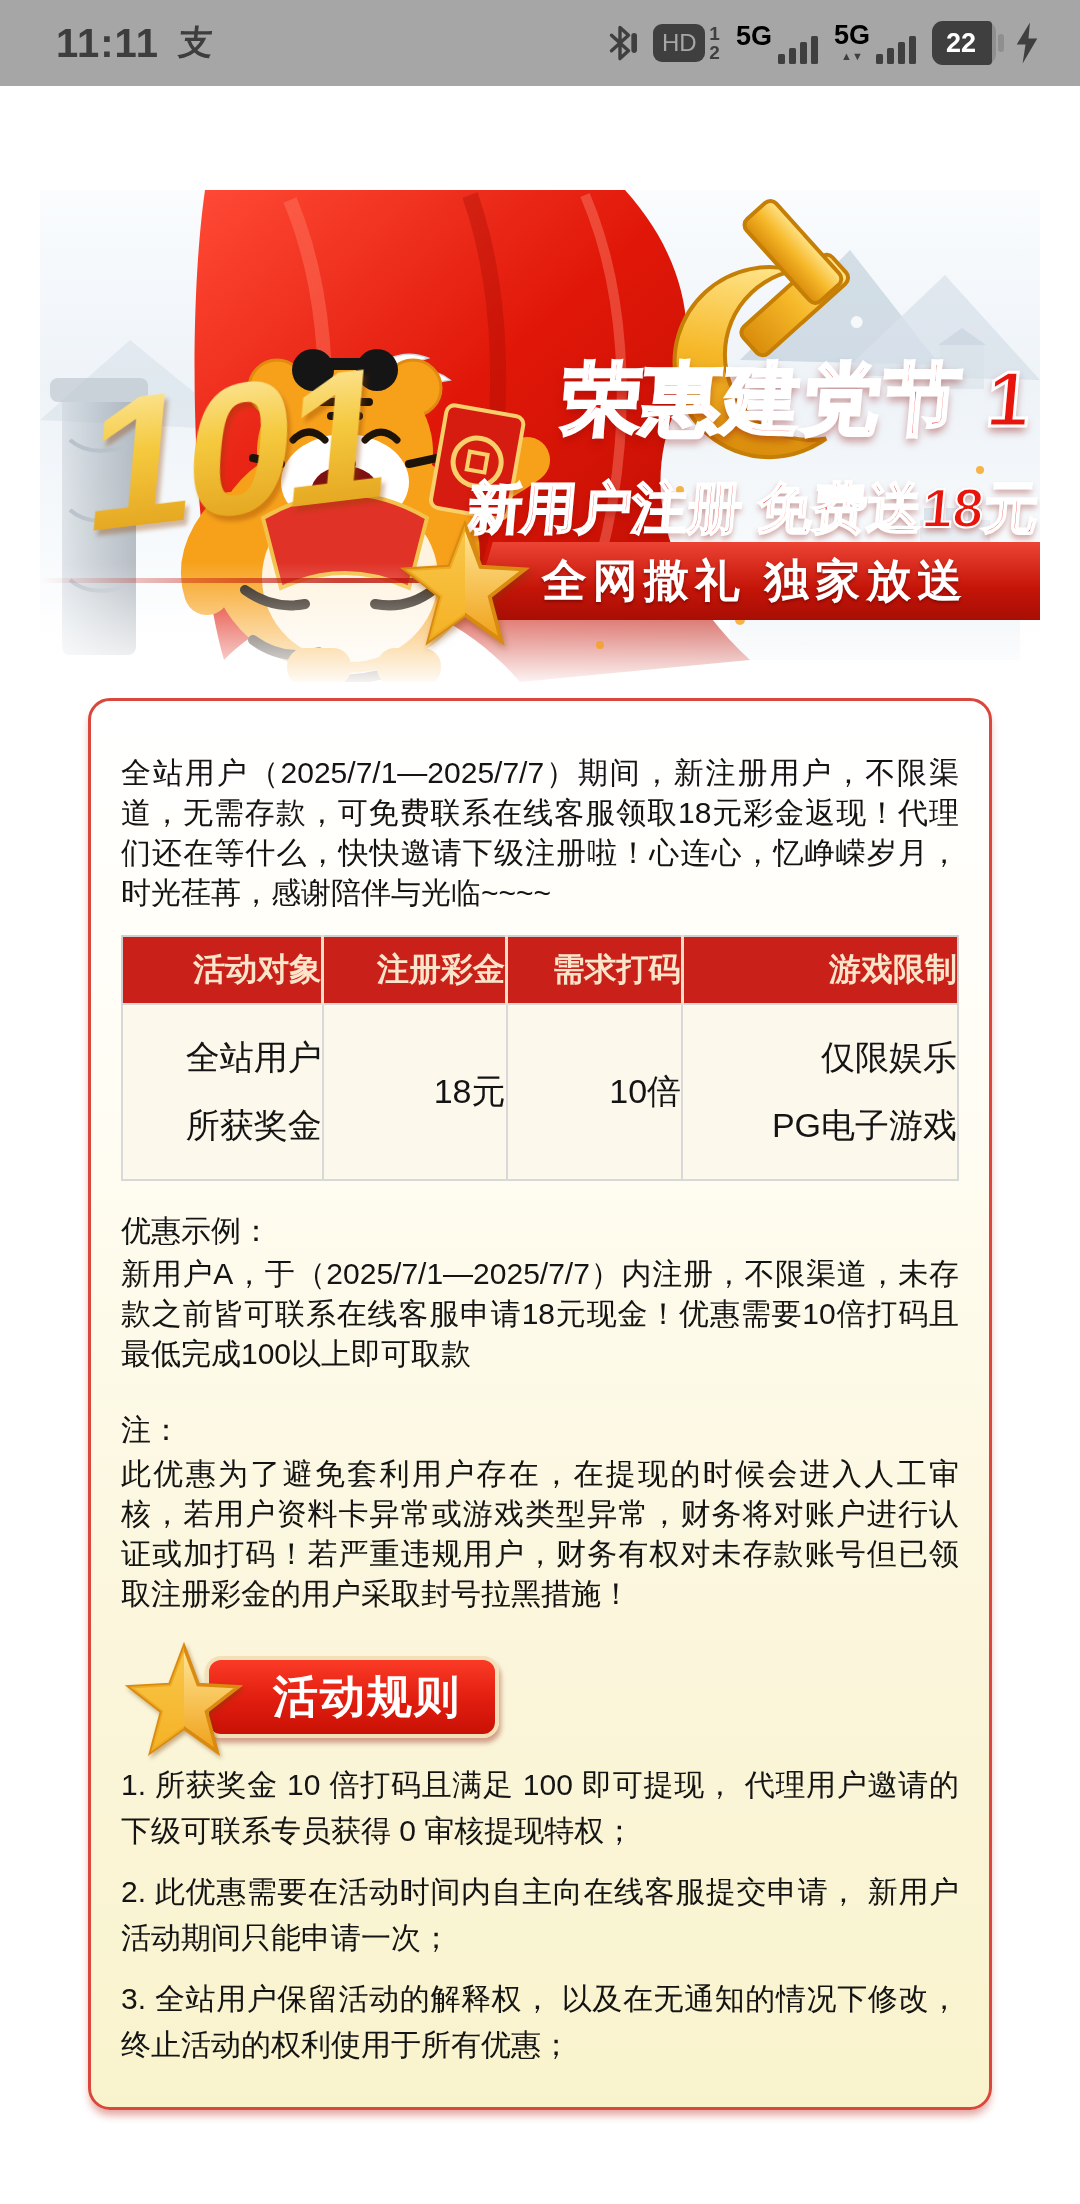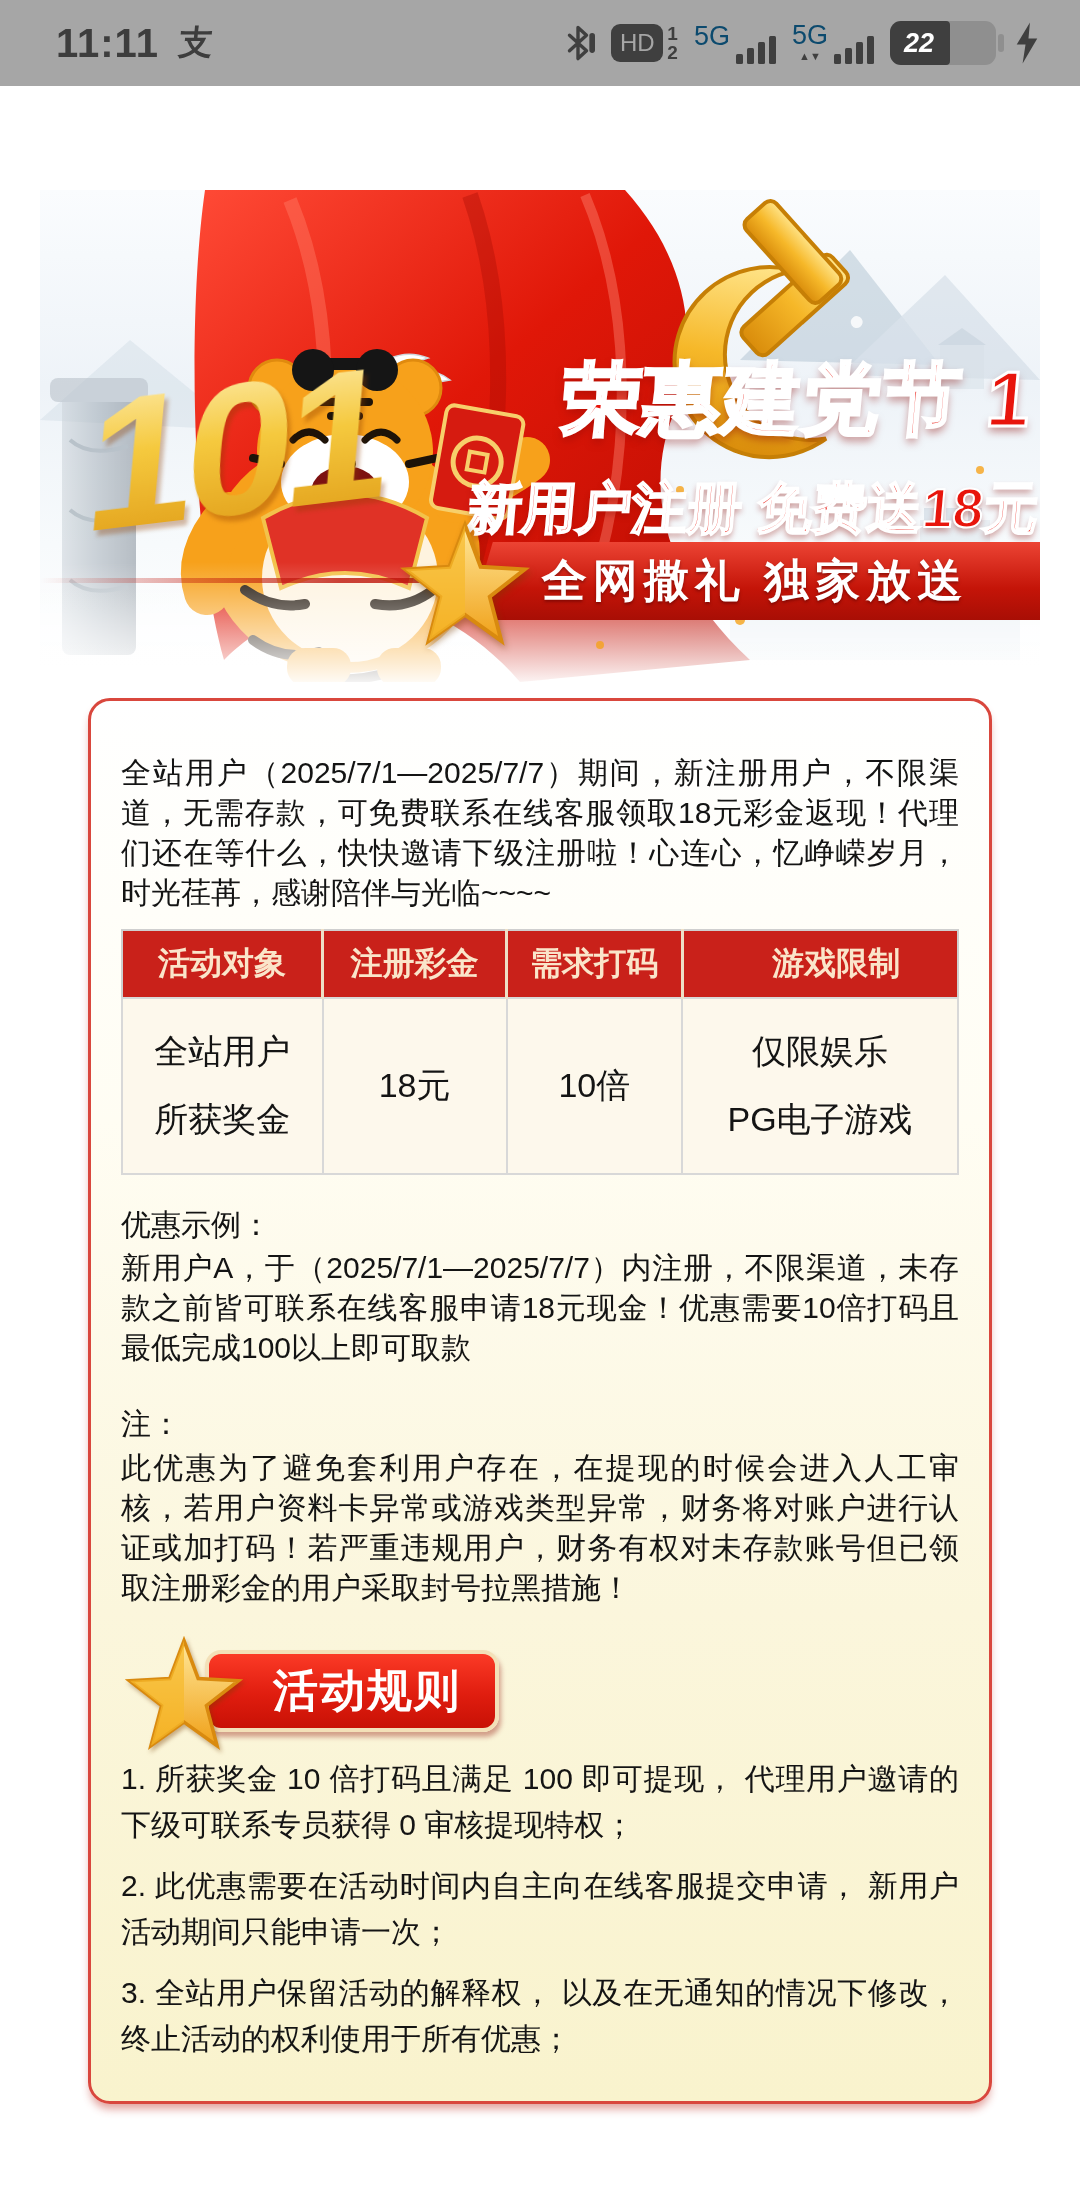--- a/index.html
+++ b/index.html
@@ -11,27 +11,27 @@
   .status-bar { height:86px; background:#a6a6a6; display:flex; align-items:center; justify-content:space-between; padding:0 38px 0 56px; color:#3d3d3d; flex:0 0 auto; }
   .sb-left { display:flex; align-items:center; gap:20px; }
   .sb-time { font-size:40px; font-weight:700; letter-spacing:1px; }
   .sb-alipay { font-size:34px; font-weight:600; transform:skewX(-6deg); }
   .sb-right { display:flex; align-items:center; gap:16px; }
   .sb-icon { display:flex; align-items:flex-end; }
   .hd-badge { display:flex; align-items:center; gap:4px; }
   .hd-box { width:52px; height:38px; background:#3f3f3f; border-radius:9px; color:#a6a6a6; font-size:24px; font-weight:400; display:flex; align-items:center; justify-content:center; }
   .hd-frac { display:flex; flex-direction:column; line-height:1; font-size:19px; font-weight:700; color:#3f3f3f; }
   .sig-group { display:flex; align-items:flex-end; gap:6px; }
-  .sig-label { font-size:27px; font-weight:400; color:#0c4a6e; line-height:1; margin-bottom:14px;text-align:right; }
+  .sig-label { font-size:27px; font-weight:700; color:#000000; line-height:1; margin-bottom:14px;text-align:right; }
   .sig-label-col { display:flex; flex-direction:column; align-items:center; line-height:1; margin-bottom:2px; }
   .sig-arrows { font-size:11px; color:#3f3f3f; line-height:1; letter-spacing:0; }
   .bars { display:flex; align-items:flex-end; gap:4px; }
   .bars span { width:7px; background:#3f3f3f; border-radius:1.5px; display:block; }
   .b1{height:10px;} .b2{height:16px;} .b3{height:22px;} .b4{height:28px;}
-  .battery { position:relative; width:106px; height:44px; border-radius:11px; background:#8f8f8f; overflow:visible;font-style:italic; }
+  .battery { position:relative; width:64px; height:44px; border-radius:11px; background:#8f8f8f; overflow:visible; }
   .battery-fill { position:absolute; left:0; top:0; bottom:0; width:60px; background:#3f3f3f; border-radius:11px 4px 4px 11px; }
   .battery-num { position:absolute; inset:0; display:flex; align-items:center; justify-content:flex-start; padding-left:14px; color:#fff; font-size:27px; font-weight:800; z-index:2; }
   .battery::after { content:""; position:absolute; right:-8px; top:13px; width:6px; height:18px; background:#8f8f8f; border-radius:3px; }
 
   
   .navbar { height:66px; position:relative; display:flex; align-items:center; justify-content:center; background:#fff; flex:0 0 auto; }
   .nav-title { font-size:42px; font-weight:700; color:#000; }
   .nav-back { position:absolute; left:42px; top:50%; transform:translateY(-50%); width:44px; height:44px; cursor:pointer; }
   .nav-headset { position:absolute; right:40px; top:50%; transform:translateY(-50%); width:52px; height:52px; cursor:pointer; }
 
@@ -60,21 +60,21 @@
           background:linear-gradient(180deg,#ffffff 0%,#fffdf3 30%,#fbf6dc 65%,#f9f3cd 100%);
           box-shadow:0 7px 8px -2px rgba(190,50,40,.45); padding:28px 30px 38px; flex:0 0 auto; }
   .badge { position:relative; display:inline-block; margin-left:26px; padding-left:58px; height:92px; }
   .badge-star { position:absolute; left:-22px; top:-14px; width:118px; height:118px; z-index:2; filter:drop-shadow(2px 3px 2px rgba(120,60,0,.4)); }
   .badge-pill { display:inline-block; height:82px; line-height:74px; background:linear-gradient(180deg,#fb3a26 0%,#e01d0f 55%,#c81105 100%);
           border:4px solid #f3e0b8; border-radius:16px; padding:0 34px 0 64px; color:#ffffff; font-size:45px; font-weight:800;
           box-shadow:2px 5px 5px rgba(150,30,20,.4); letter-spacing:2px; }
   .para { font-size:30px; line-height:1.33; color:#141414; margin-top:14px; text-align:justify; }
   .intro { margin-top:24px; }
 
-  table.promo-table { width:100%; margin-top:16px; border-collapse:collapse; text-align:center; border:2px solid #cfcfcf; }
+  table.promo-table { width:100%; margin-top:22px; border-collapse:collapse; text-align:right; border:2px solid #cfcfcf; }
   .promo-table th { height:68px; background:#c9211a; color:#fae5ca; font-size:32px; font-weight:700; border-right:3px solid #eedfc6; }
   .promo-table th:last-child { border-right:none;padding-left:32px; }
   .promo-table td { background:#fdf8ec; height:176px; font-size:34px; color:#141414; border:2px solid #d8d8d8; vertical-align:middle; }
   .cell-line + .cell-line { margin-top:22px; }
   .col1{width:24%;} .col2{width:22%;} .col3{width:21%;} .col4{width:33%;}
 
   .block-label { font-size:30px; line-height:1.33; color:#141414; margin-top:30px; }
   .tight { margin-top:4px; }
   .note-label { margin-top:36px; }
   .rules-badge { margin-top:42px; }

